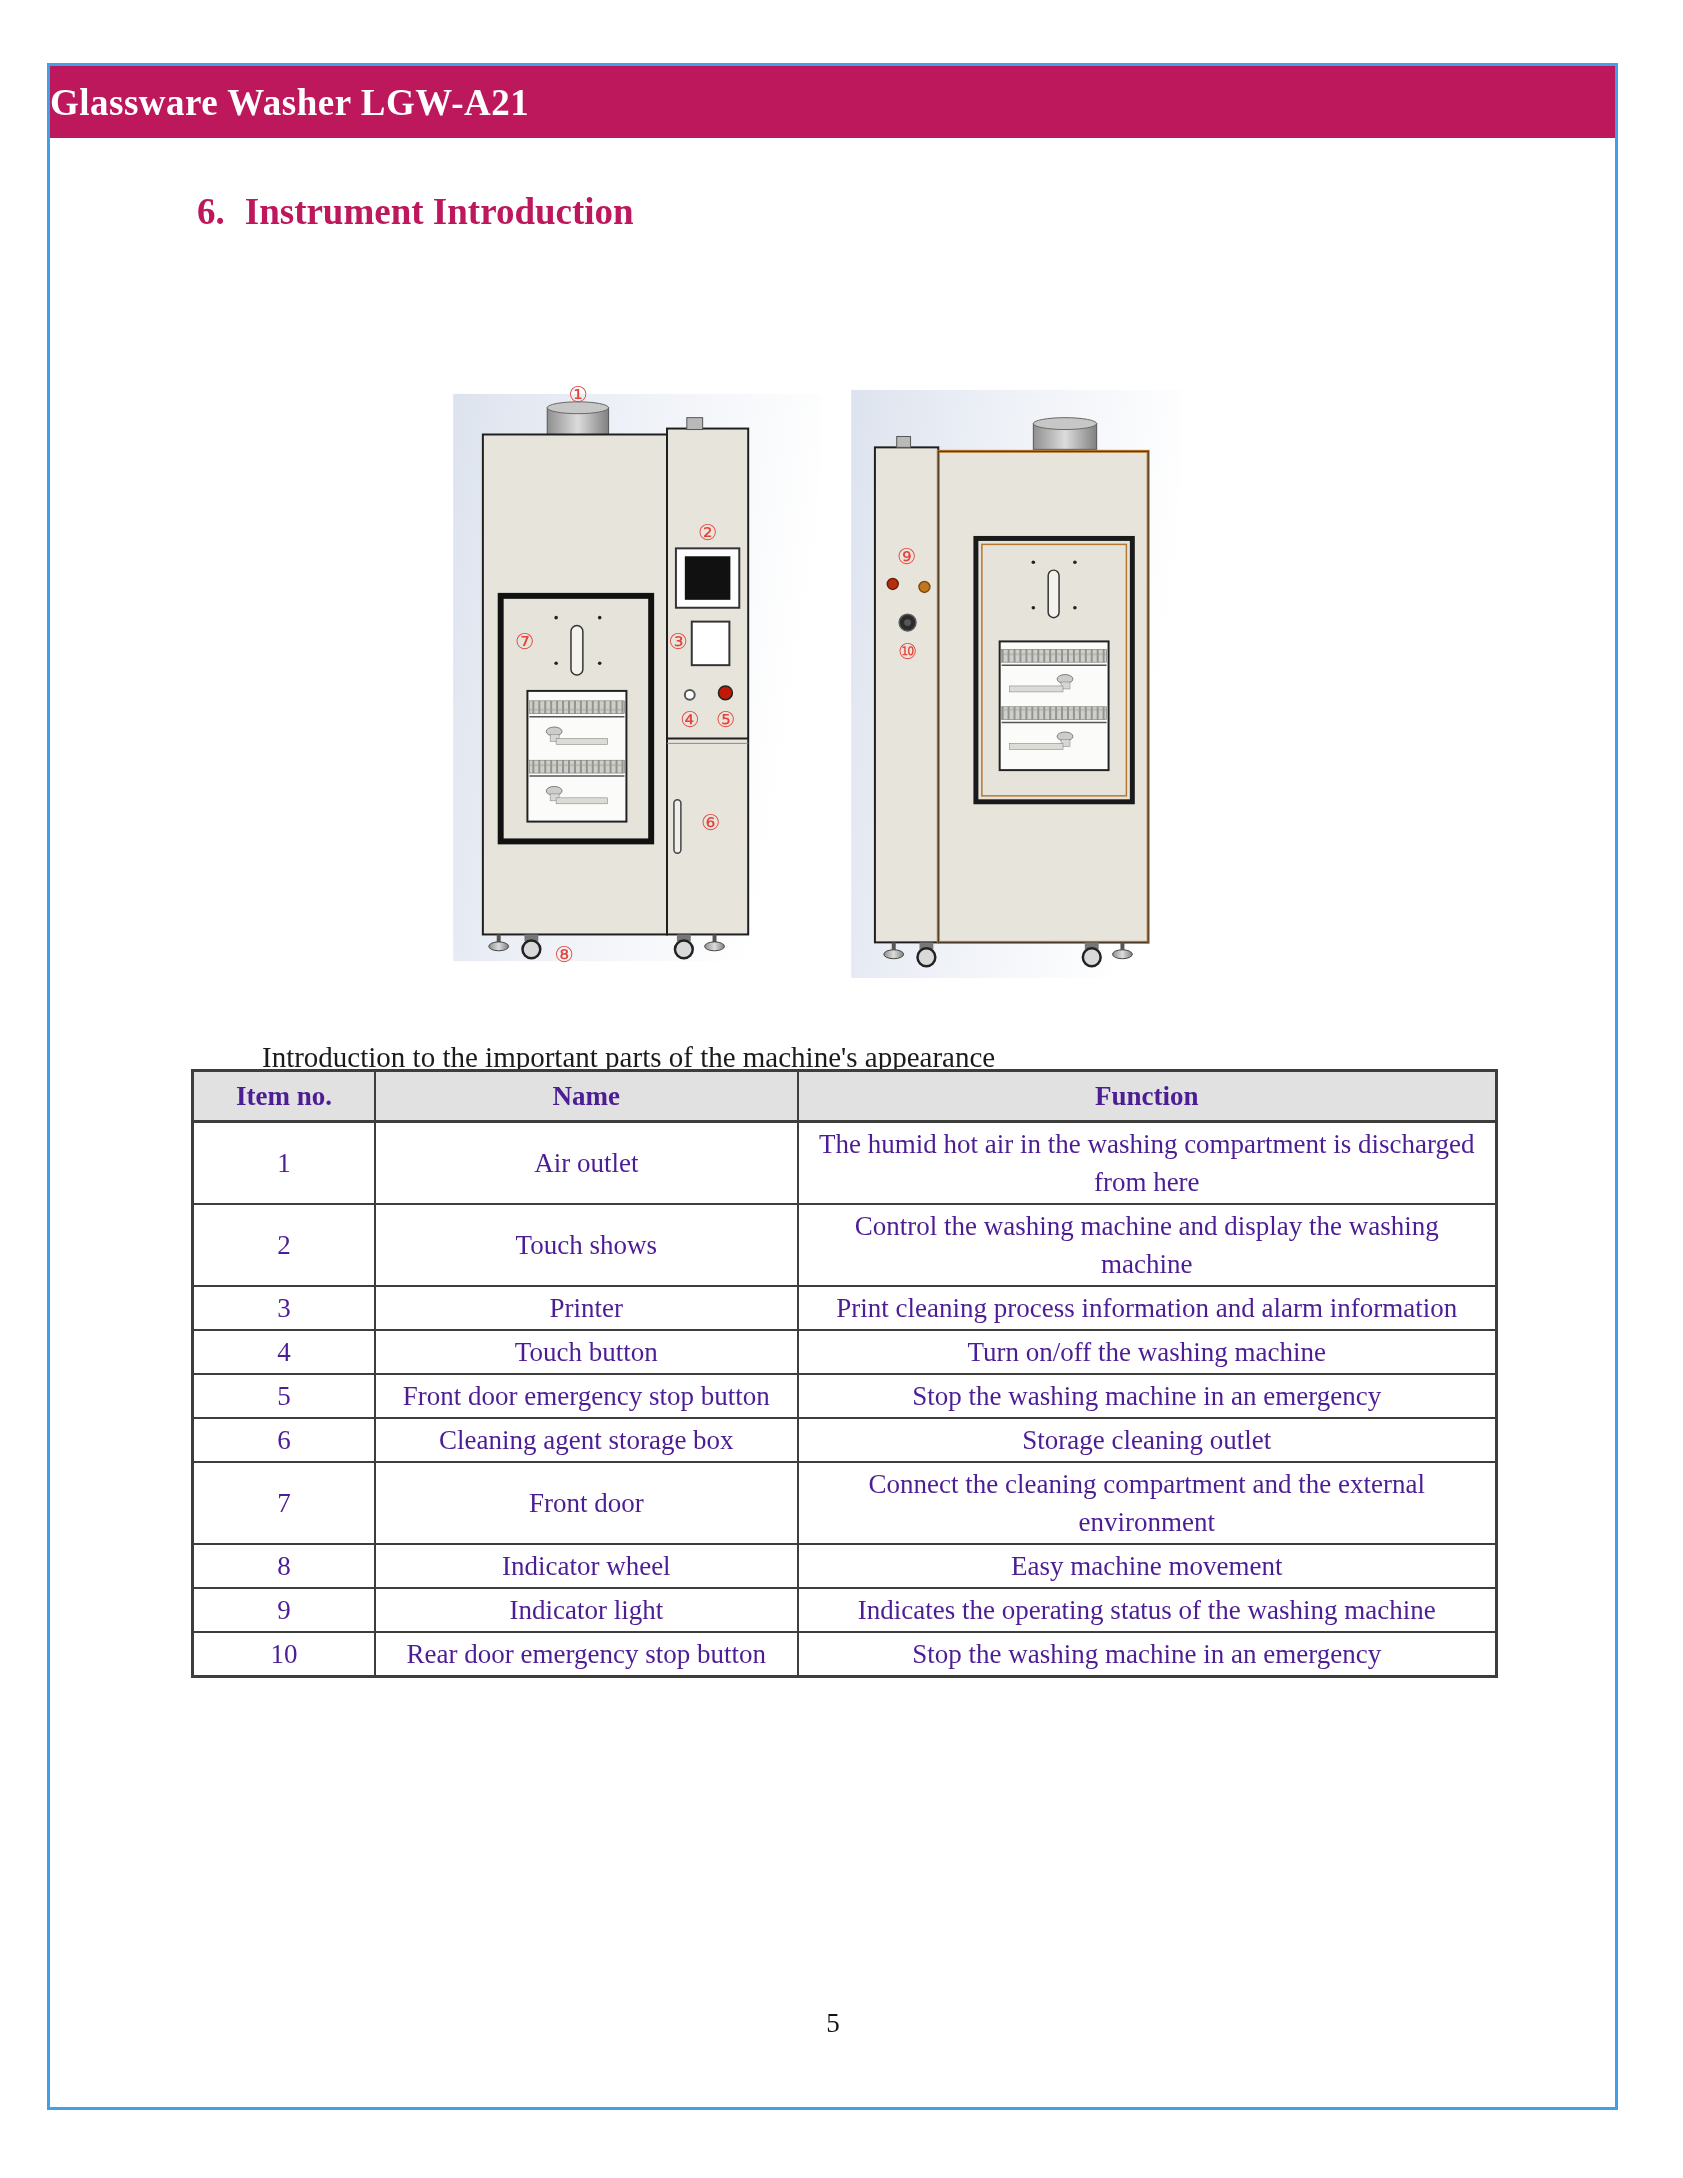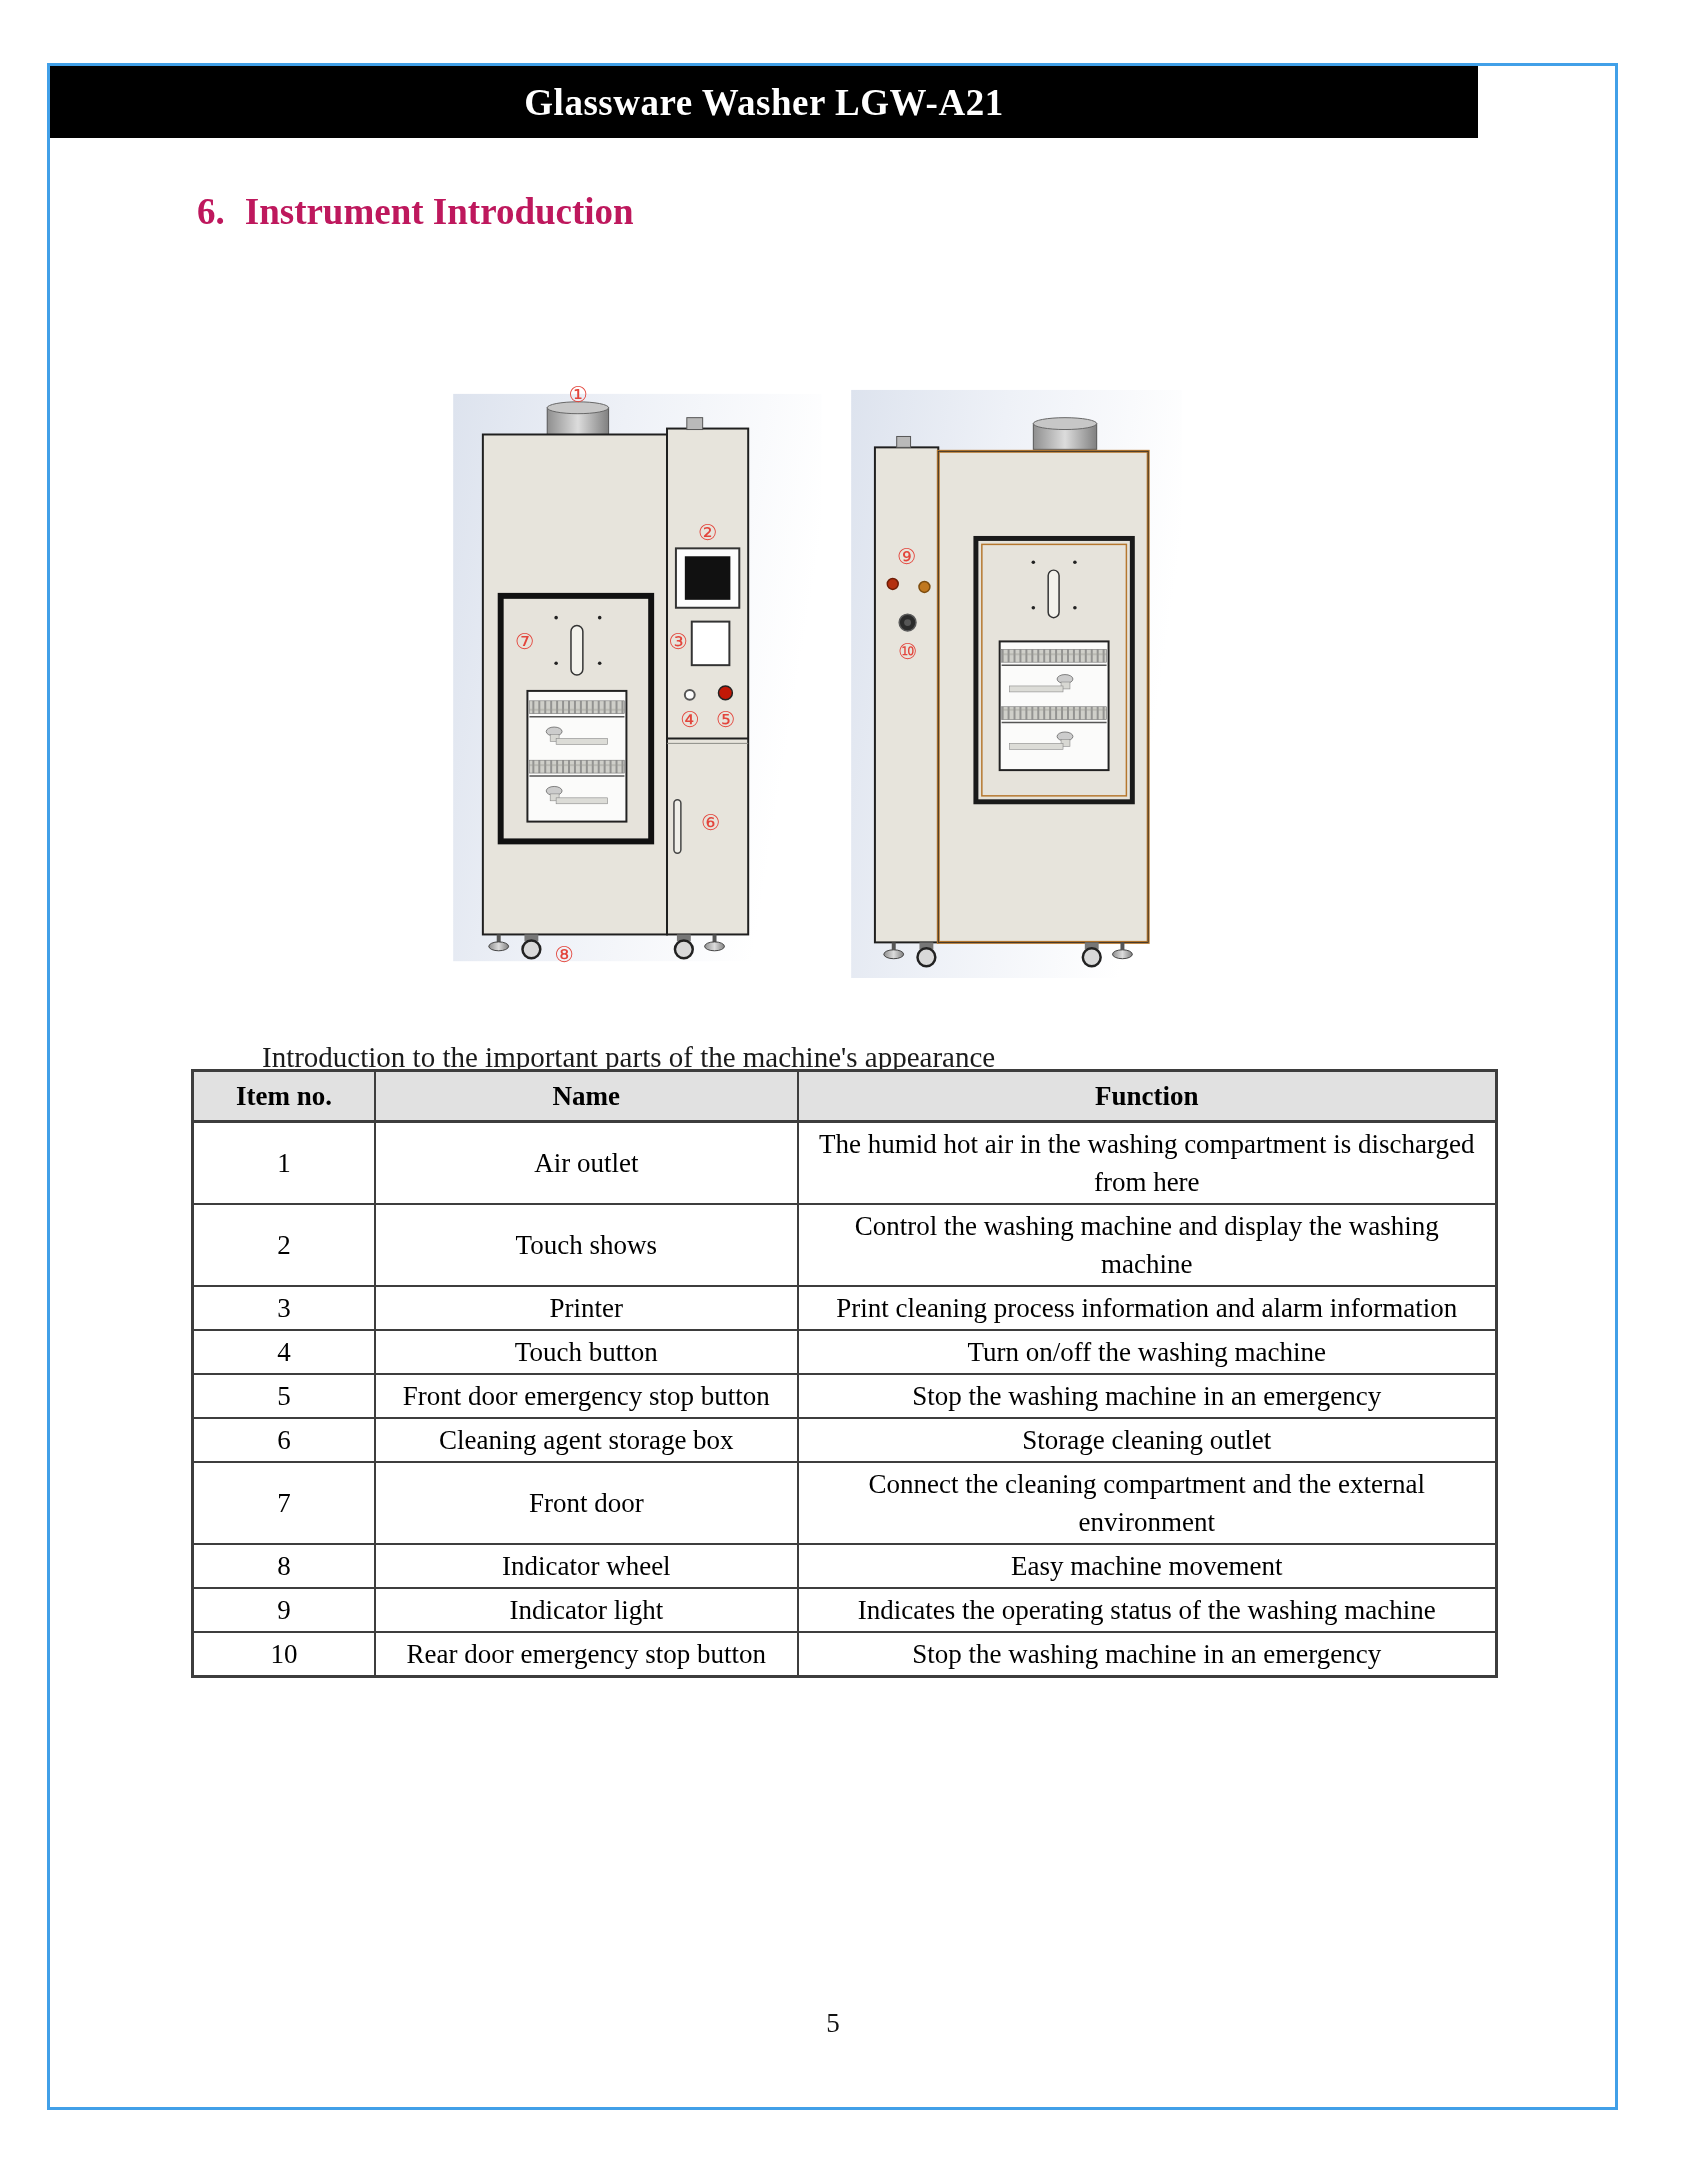--- a/index.html
+++ b/index.html
@@ -1,29 +1,29 @@
 <!DOCTYPE html>
 <html><head>
 <meta charset="utf-8">
 <style>
   html,body{margin:0;padding:0;background:#ffffff;}
   #canvas{position:relative;width:1683px;height:2178px;background:#ffffff;overflow:hidden;
           font-family:"Liberation Serif", serif;color:#1c1c1c;}
   .page-border{position:absolute;left:47px;top:63px;width:1571px;height:2047px;
                border:3px solid #41a0e8;box-sizing:border-box;background:#ffffff;}
-  .header-bar{position:absolute;left:50px;top:66px;width:1428px;height:72px;
-              background:#000000;display:flex;align-items:center;justify-content:center;}
+  .header-bar{position:absolute;left:50px;top:66px;width:1565px;height:72px;
+              background:#be185d;display:flex;align-items:center;}
   .header-title{color:#ffffff;font-size:37px;font-weight:bold;letter-spacing:0.5px;}
   .section-heading{position:absolute;left:197px;top:190px;font-size:37px;font-weight:bold;color:#be185d;}
   .section-heading .num{margin-right:20px;}
   .intro-para{position:absolute;left:262px;top:277px;width:1168px;font-size:29px;line-height:41px;color:#1b1b1b;}
   .figure-wrap{position:absolute;left:453px;top:384px;width:729px;height:596px;}
   .table-caption{position:absolute;left:262px;top:1041px;font-size:29px;color:#1b1b1b;}
   .parts-table{position:absolute;left:191px;top:1069px;width:1307px;border-collapse:collapse;
-               font-size:27px;color:#000000;table-layout:fixed;}
+               font-size:27px;color:#4c1d95;table-layout:fixed;}
   .parts-table th,.parts-table td{border:2px solid #3d3d3d;text-align:center;vertical-align:middle;
                padding:2px 8px;line-height:38px;}
   .parts-table thead th{background:#e1e1e1;font-weight:bold;height:44px;border-bottom:3px solid #3d3d3d;}
   .parts-table{border:3px solid #3d3d3d;}
   .col-no{width:14%;}
   .col-name{width:32.4%;}
   .col-fn{width:53.6%;}
   .page-number{position:absolute;left:818px;top:2008px;width:30px;text-align:center;font-size:27px;color:#111;}
   .callout{fill:#e3453c;font-family:"DejaVu Sans", sans-serif;font-size:22px;text-anchor:middle;}
 </style>

